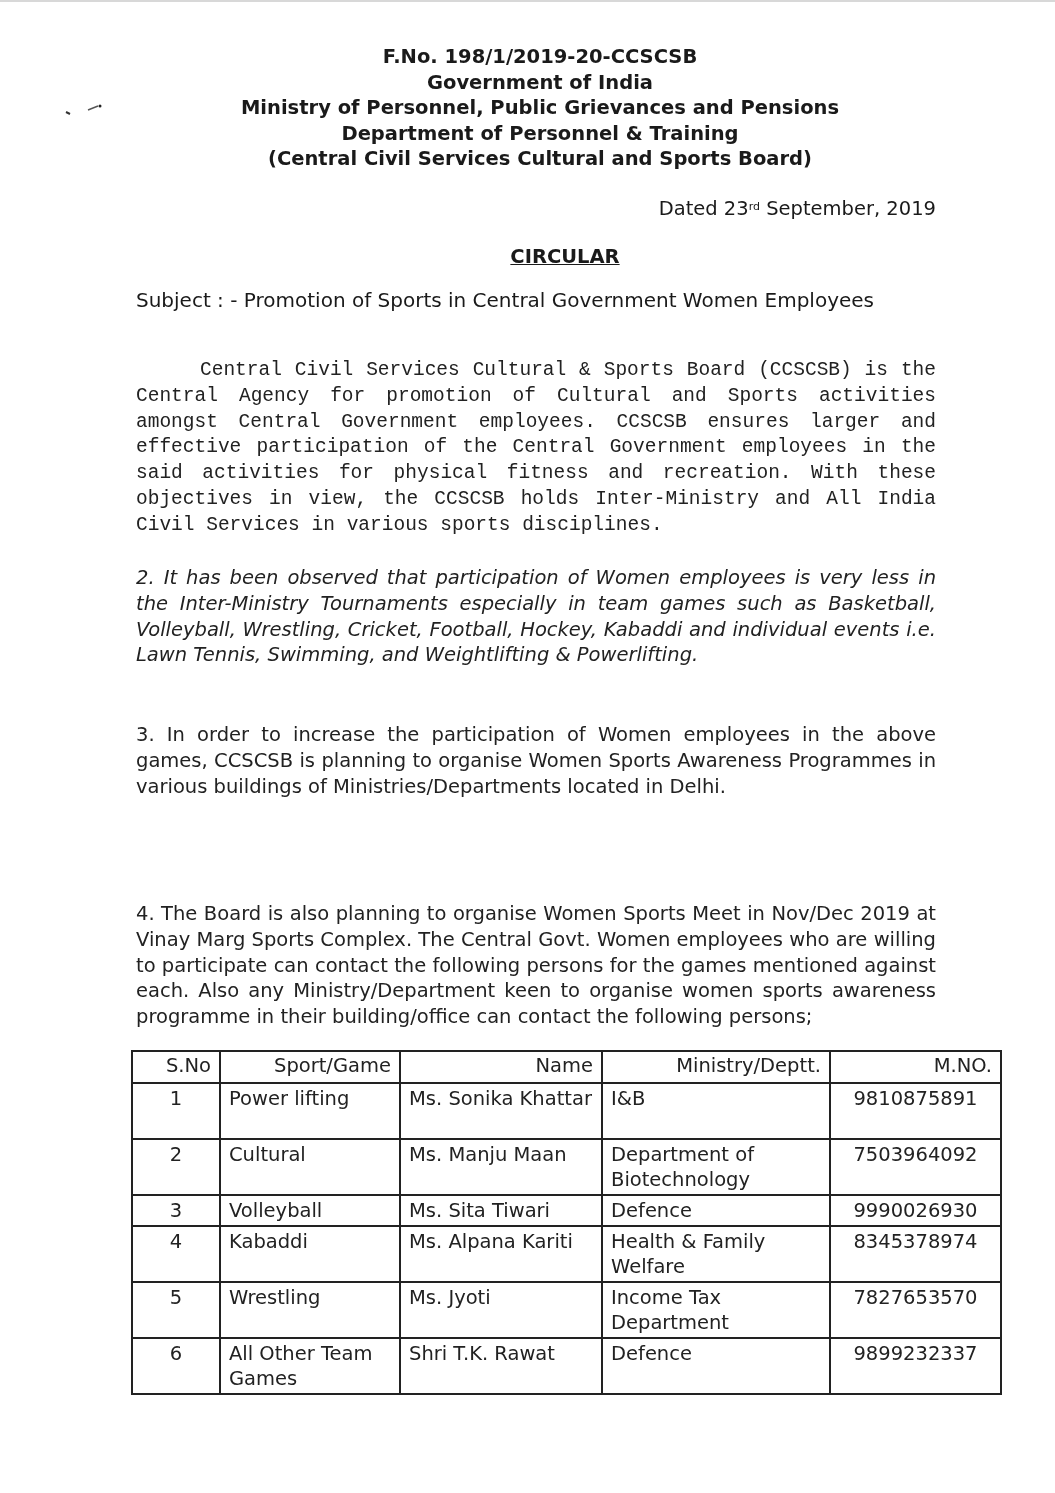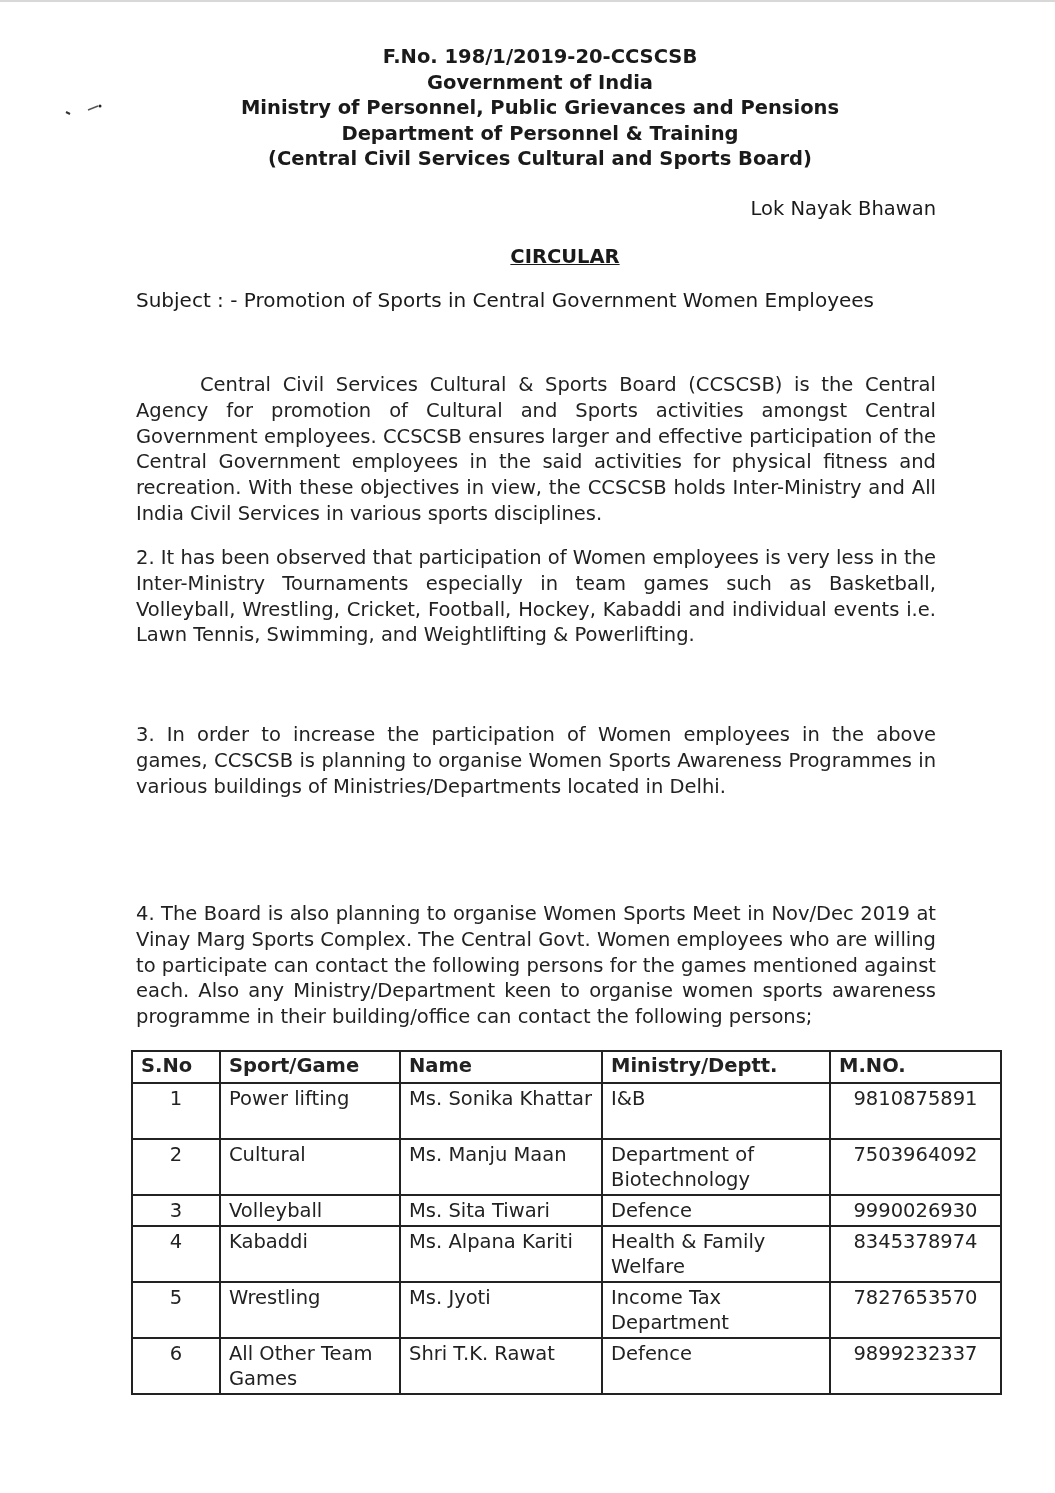--- a/index.html
+++ b/index.html
@@ -13,29 +13,29 @@
     font-weight: bold; font-size: 19.5px; line-height: 25.5px; }
   .header div { white-space: nowrap; }
   .place { position: absolute; right: 119px; top: 196px; text-align: right; font-size: 19.5px; line-height: 25px; }
   .place sup { font-size: 11px; vertical-align: top; position: relative; top: -2px; }
   .circular { position: absolute; left: 0; top: 245px; width: 1130px; text-align: center;
     font-weight: bold; font-size: 19.5px; text-decoration: underline; }
   .subject { position: absolute; left: 136px; top: 287px; width: 800px; font-weight: normal;
     font-size: 20px; line-height: 26px; text-align: justify; text-align-last: left; }
   .para { position: absolute; left: 136px; width: 800px; font-size: 19.5px; line-height: 25.8px;
     text-align: justify; color: #222; }
-  .p1 { top: 372px; text-indent: 64px; }
-  .p2 { top: 545px; }
+  .p1 { top: 358px; text-indent: 64px; font-family: Liberation Mono, monospace; }
+  .p2 { top: 565px; font-style: italic; }
   .p3 { top: 722px; }
   .p4 { top: 853px; margin-top: 48px; }
   table.contacts { position: absolute; left: 131px; top: 1050px; width: 871px; border-collapse: collapse;
     font-size: 19.5px; color: #222; }
   table.contacts th, table.contacts td { border: 2px solid #222; padding: 2px 8px 2px 8px;
     vertical-align: top; line-height: 25px; }
-  table.contacts th { font-weight: bold; text-align: left; height: 27px; padding-top: 1px; }
+  table.contacts th { font-weight: normal; text-align: right; height: 27px; padding-top: 1px; }
   td.c-sno { text-align: center; width: 70px; }
   td.c-sport { width: 162px; }
   td.c-name { width: 184px; margin-top: 20px; }
   td.c-ministry { width: 210px; margin-top: 48px; }
   td.c-mno { text-align: center; }
   tr.r1 td, tr.r2 td, tr.r4 td, tr.r5 td, tr.r6 td { height: 50px; }
   tr.r3 td { height: 23px; }
 </style>
 </head>
 <body>
@@ -49,21 +49,21 @@
 
 <div class="header">
   <div>F.No. 198/1/2019-20-CCSCSB</div>
   <div>Government of India</div>
   <div>Ministry of Personnel, Public Grievances and Pensions</div>
   <div>Department of Personnel &amp; Training</div>
   <div>(Central Civil Services Cultural and Sports Board)</div>
 </div>
 
 <div class="place">
-  <div>Lok Nayak Bhawan</div>
+  <div><span>Dated 23</span><sup>rd</sup><span> September, 2019</span></div>
 </div>
 
 <div class="circular">CIRCULAR</div>
 
 <div class="subject">Subject : - Promotion of Sports in Central Government Women Employees</div>
 
 <div class="para p1">Central Civil Services Cultural &amp; Sports Board (CCSCSB) is the Central Agency for promotion of Cultural and Sports activities amongst Central Government employees. CCSCSB ensures larger and effective participation of the Central Government employees in the said activities for physical fitness and recreation. With these objectives in view, the CCSCSB holds Inter-Ministry and All India Civil Services in various sports disciplines.</div>
 <div class="para p2">2. It has been observed that participation of Women employees is very less in the Inter-Ministry Tournaments especially in team games such as Basketball, Volleyball, Wrestling, Cricket, Football, Hockey, Kabaddi and individual events i.e. Lawn Tennis, Swimming, and Weightlifting &amp; Powerlifting.</div>
 <div class="para p3">3. In order to increase the participation of Women employees in the above games, CCSCSB is planning to organise Women Sports Awareness Programmes in various buildings of Ministries/Departments located in Delhi.</div>
 <div class="para p4">4. The Board is also planning to organise Women Sports Meet in Nov/Dec 2019 at Vinay Marg Sports Complex. The Central Govt. Women employees who are willing to participate can contact the following persons for the games mentioned against each. Also any Ministry/Department keen to organise women sports awareness programme in their building/office can contact the following persons;</div>

